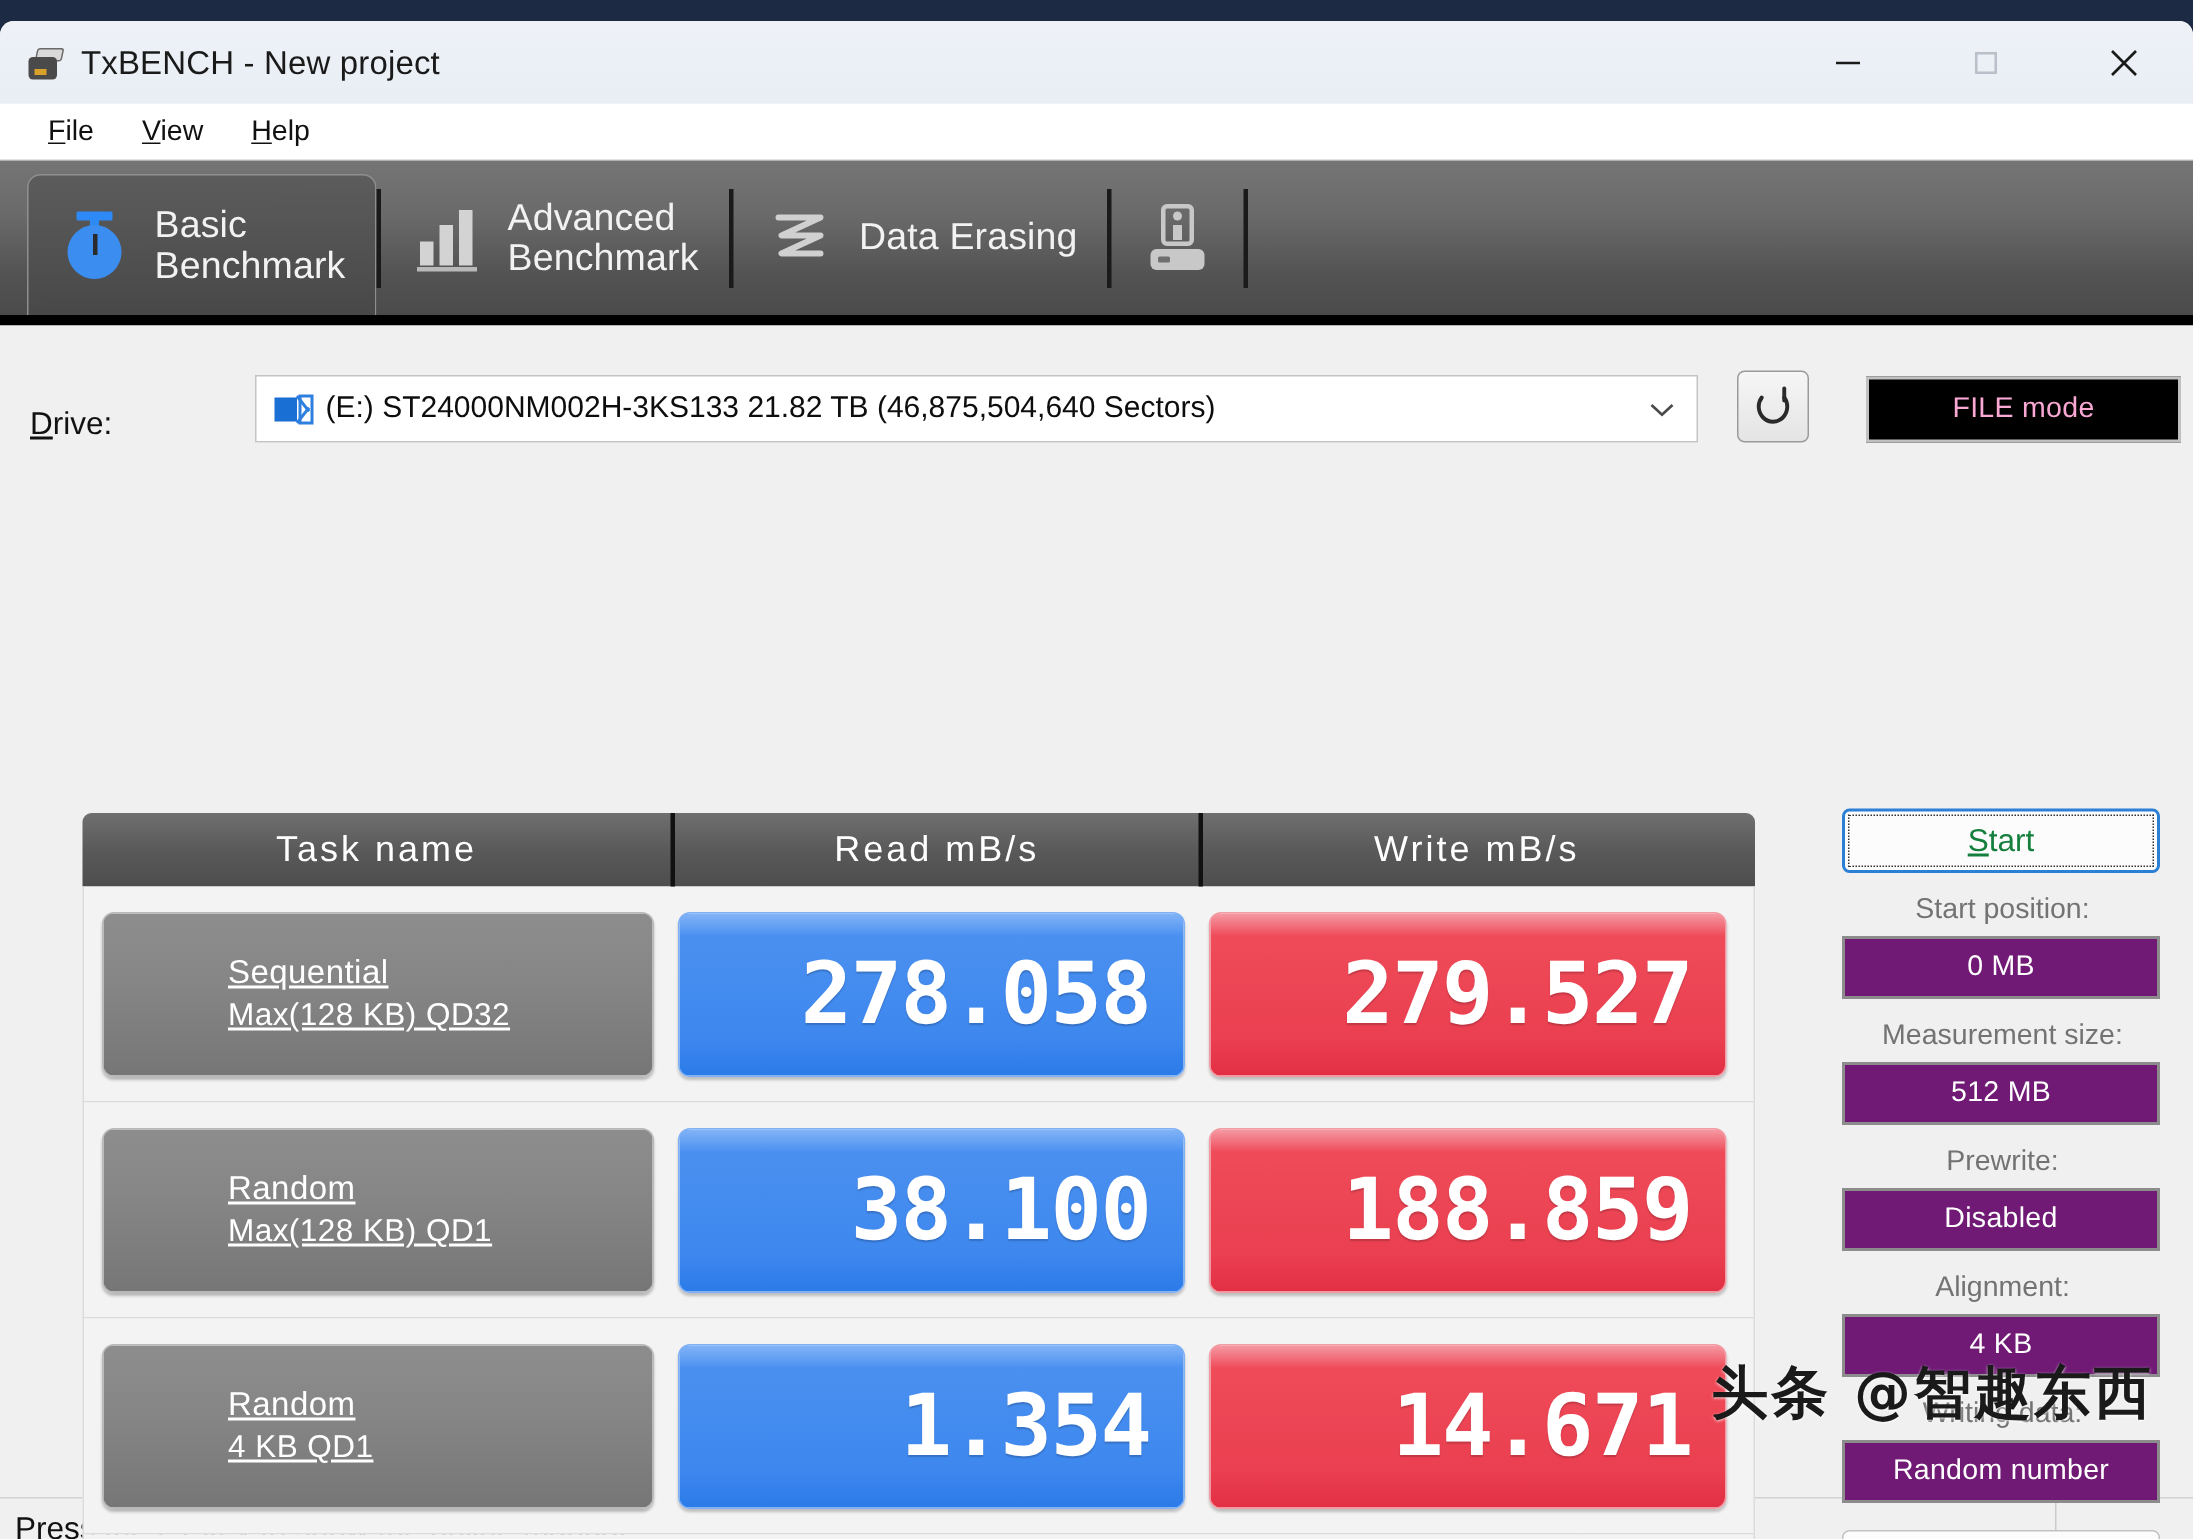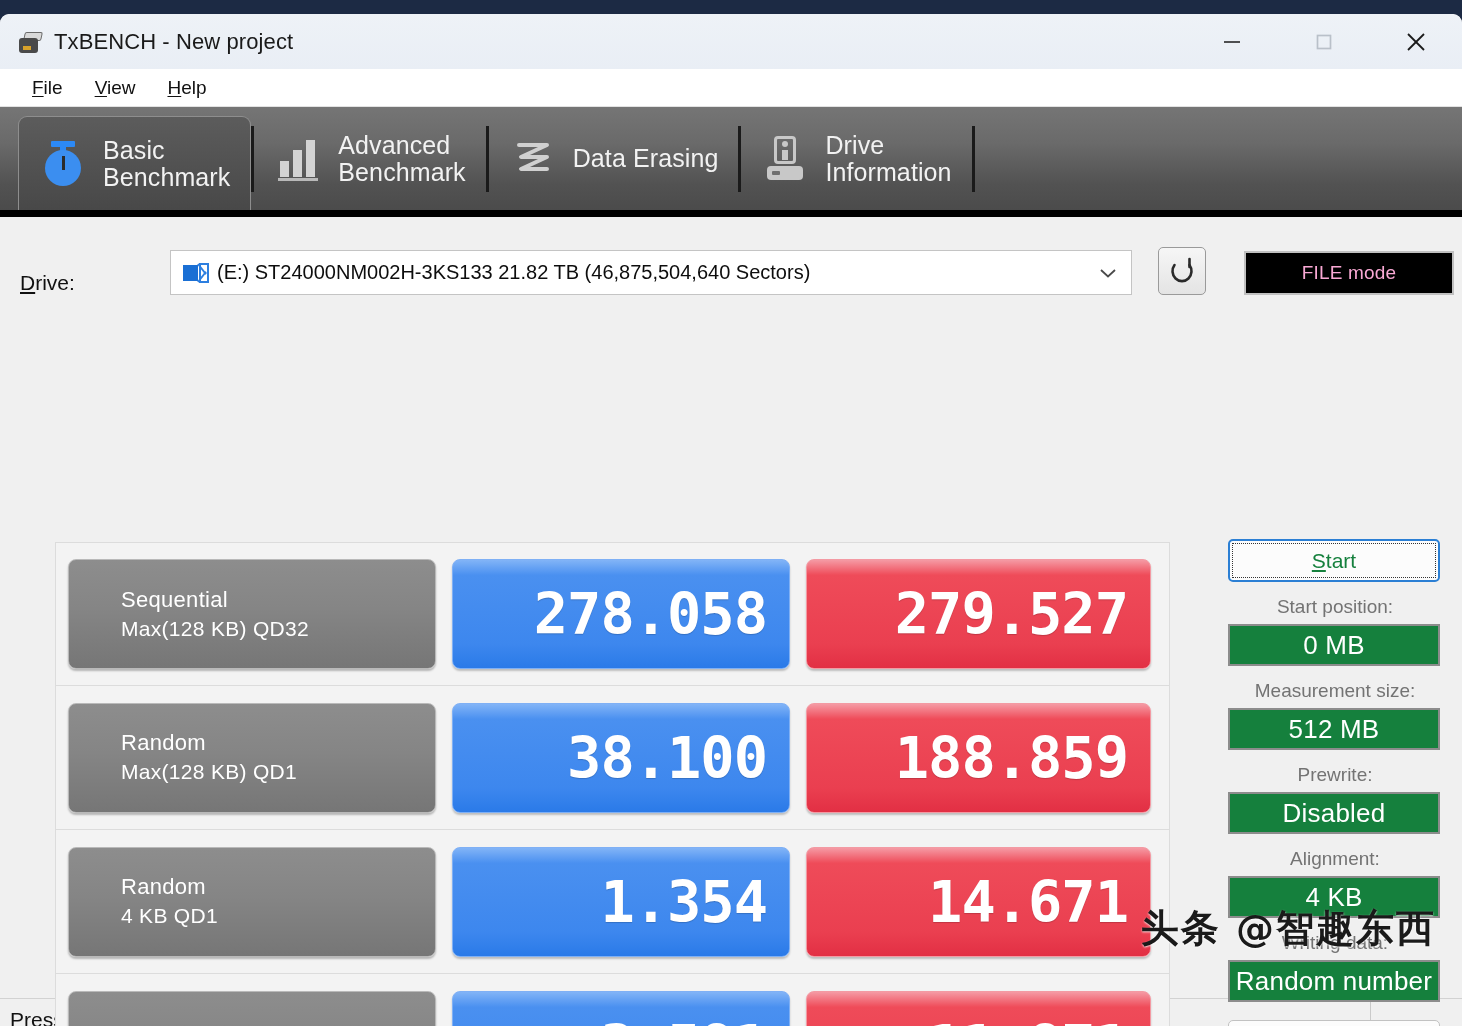--- a/index.html
+++ b/index.html
@@ -272,24 +272,25 @@
   .task-box {
     width: 368px; height: 110px;
     background: linear-gradient(180deg, #8d8d8d 0%, #858585 45%, #767676 100%);
     border: 1px solid #b9b9b9;
     border-radius: 8px;
     box-shadow: 0 2px 2px rgba(0,0,0,0.25);
     color: #fff;
     display: flex;
     flex-direction: column;
     justify-content: center;
-    padding-left: 52px;
+    padding-left: 83px;
     font-size: 22px;
     line-height: 1.35;
     letter-spacing: 0.3px;
+    text-decoration: underline;
   }
   .task-box .t2 { font-size: 21px; }
 
   .val-box {
     height: 110px;
     border-radius: 8px;
     display: flex;
     align-items: center;
     justify-content: flex-end;
     padding-right: 22px;
@@ -337,24 +338,24 @@
   #start-btn u { text-decoration: underline; text-underline-offset: 2px; }
 
   .sb-label {
     font-size: 19px;
     color: #737373;
     margin: 14px 0 6px 2px;
     text-align: center;
   }
   .sb-value {
     height: 42px;
-    background: #15803d;
+    background: #701a75;
     border: 2px solid #8c8c8c;
     color: #fff;
-    font-size: 26px;
+    font-size: 19px;
     display: flex; align-items: center; justify-content: center;
     letter-spacing: 0.2px;
     cursor: default;
   }
   .sb-btn {
     height: 42px;
     margin-top: 18px;
     background: #fcfcfc;
     border: 1px solid #c2c2c2;
     border-radius: 5px;
@@ -472,22 +473,20 @@
     <div class="tab-sep"></div>
 
     <div class="tab">
       <div class="tab-icon ico-drive">
         <div class="di-top"></div>
           <div class="di-dot"></div>
           <div class="di-bar"></div>
         <div class="di-base"></div>
           <div class="di-led"></div>
       </div>
-      <div class="tab-label">Drive
-Information</div>
     </div>
 
     <div class="tab-sep"></div>
   </div>
 
   <div id="content">
 
     <div id="drive-row">
       <div id="drive-label"><u>D</u>rive:</div>
 
@@ -510,20 +509,25 @@
         <svg width="28" height="30" viewBox="0 0 28 30">
           <path d="M21.5 9 A9.5 10 0 1 1 6.5 9" fill="none" stroke="#2a2a2a" stroke-width="2.6" stroke-linecap="round"></path>
           <line x1="21.5" y1="3" x2="21.5" y2="11" stroke="#2a2a2a" stroke-width="2.6" stroke-linecap="round"></line>
         </svg>
       </div>
 
       <div id="file-mode">FILE mode</div>
     </div>
 
     <div id="results">
+      <div id="res-header">
+        <div class="hc hc1">Task name</div>
+        <div class="hc hc2">Read mB/s</div>
+        <div class="hc hc3">Write mB/s</div>
+      </div>
 
       <div class="res-row">
         <div class="task-box">
           <span class="t1">Sequential</span>
           <span class="t2">Max(128 KB) QD32</span>
         </div>
         <div class="val-box val-read">278.058</div>
         <div class="val-box val-write">279.527</div>
       </div>
 

